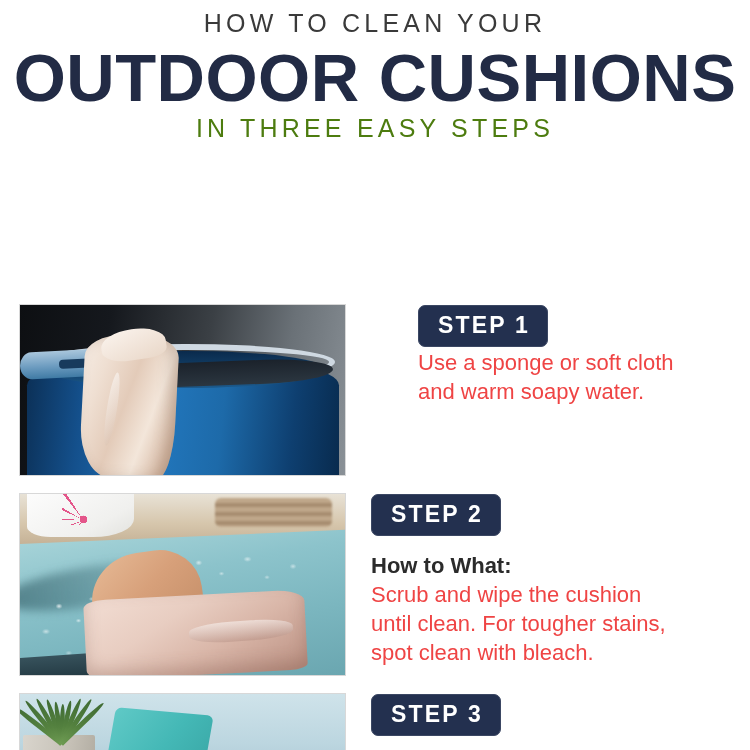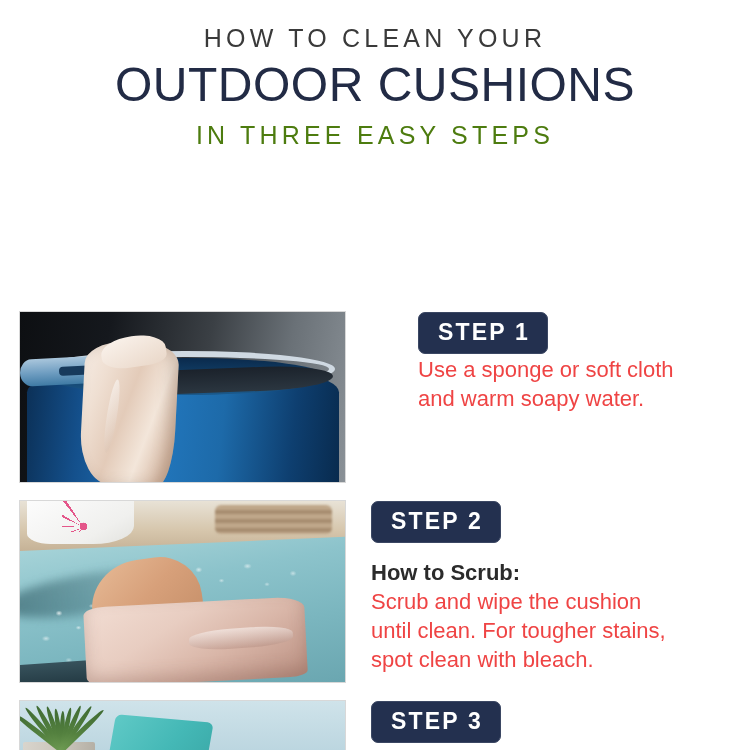--- a/index.html
+++ b/index.html
@@ -11,39 +11,39 @@
     width: 750px;
     height: 750px;
     overflow: hidden;
     font-family: "Liberation Sans", sans-serif;
     -webkit-font-smoothing: antialiased;
   }
 
   
   .header {
     width: 750px;
-    padding-top: 23px;
+    padding-top: 8px;
     text-align: center;
   }
   .kicker {
     font-size: 25px;
     line-height: 30px;
     font-weight: 400;
     letter-spacing: 4.2px;
     color: #3a3a3a;
     white-space: nowrap;
   }
   .headline {
-    font-size: 48px;
+    font-size: 67px;
     line-height: 60px;
-    font-weight: 400;
+    font-weight: 700;
     letter-spacing: 0.5px;
     color: #222b45;
     white-space: nowrap;
-    margin-top: 2px;
+    margin-top: 10px;
   }
   .subline {
     font-size: 25px;
     line-height: 32px;
     font-weight: 400;
     letter-spacing: 4.2px;
     color: #4d7c0f;
     white-space: nowrap;
     margin-top: 4px;
   }
@@ -395,21 +395,21 @@
       <div class="hand"></div>
       <div class="finger f1"></div>
       <div class="finger f2"></div>
       <div class="finger f3"></div>
       <div class="finger f4"></div>
       <div class="rag"></div>
       <div class="rag-fold"></div>
     </div>
     <div class="text-col">
       <div class="badge">STEP 2</div>
-      <div class="step-title">How to Scrub:</div>
+      <div class="step-title">How to What:</div>
       <div class="step-body">Scrub and wipe the cushion
 until clean. For tougher stains,
 spot clean with bleach.</div>
     </div>
   </div>
 
   <div class="step-row s3">
     <div class="photo p3">
       <div class="bg-patio"></div>
       <div class="sky"></div>

